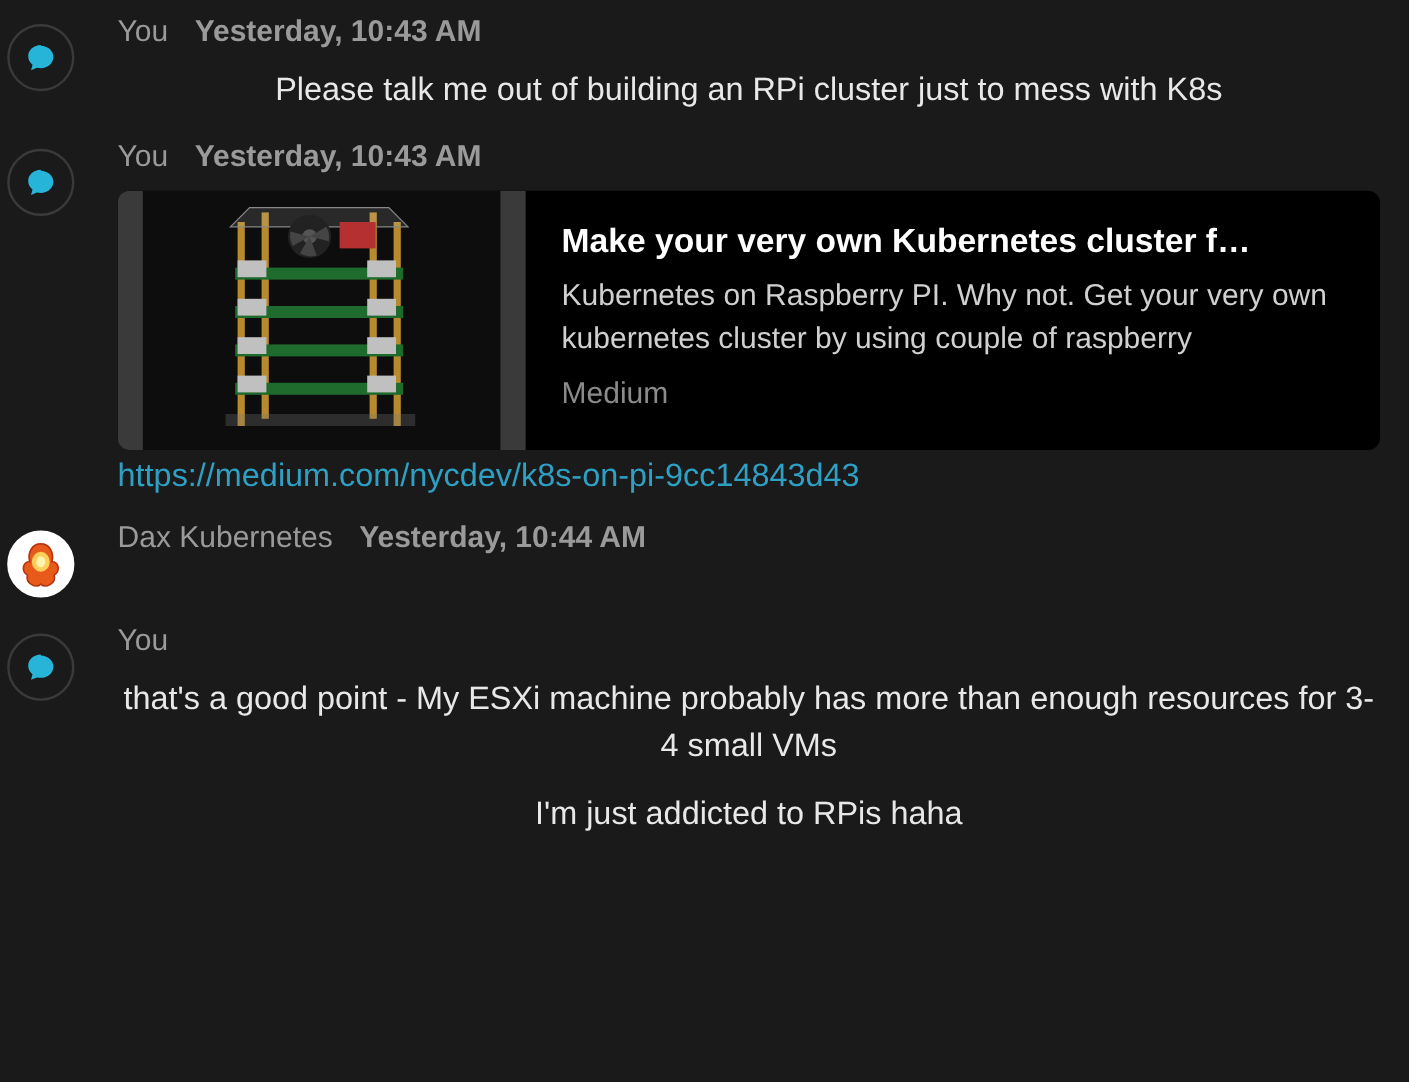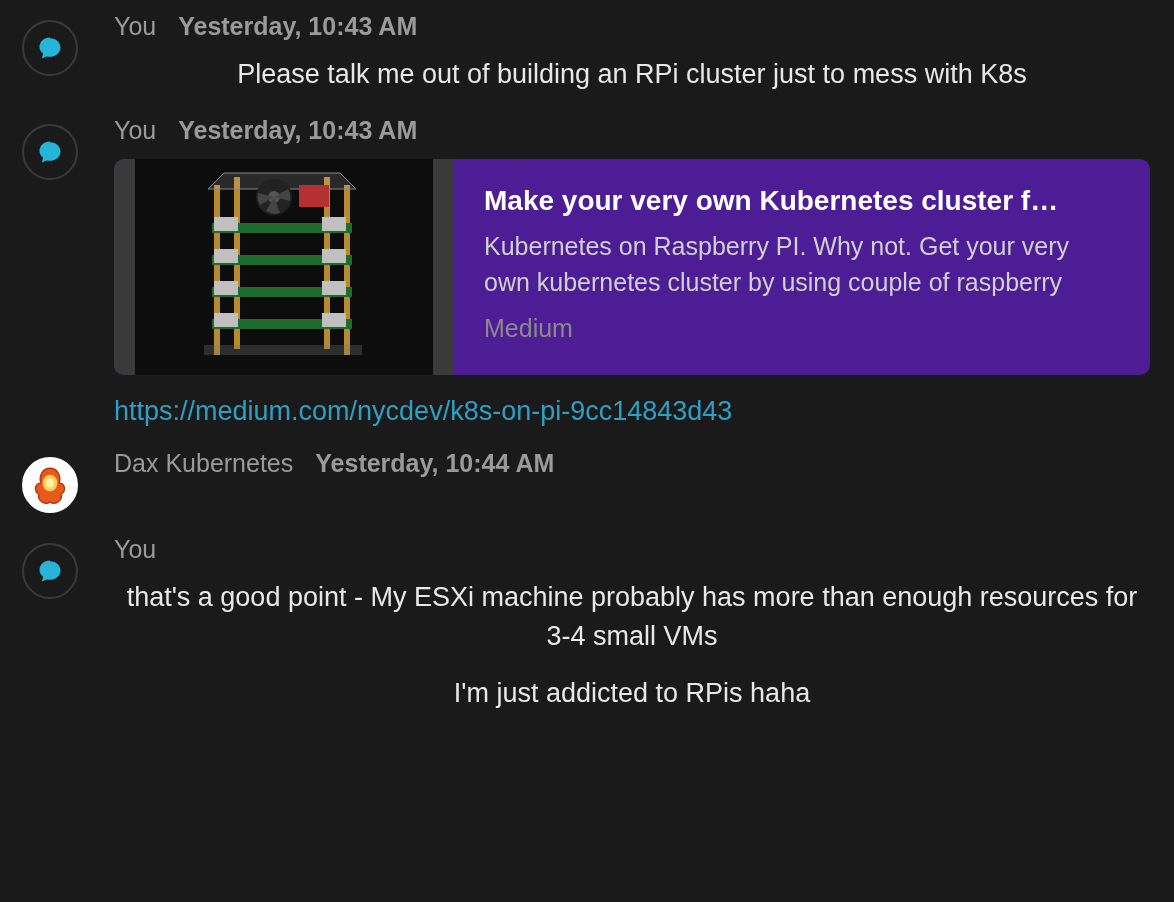--- a/index.html
+++ b/index.html
@@ -5,21 +5,21 @@
   * { box-sizing: border-box; margin: 0; padding: 0; }
   html, body {
     width: 1174px;
     height: 902px;
     background: #1a1a1a;
     font-family: -apple-system, BlinkMacSystemFont, "Segoe UI", Helvetica, Arial, sans-serif;
     color: #e8e8e8;
     overflow: hidden;
   }
   .chat {
-    padding: 12px 24px 0 22px;
+    padding: 12px 24px 0 6px;
   }
   .msg {
     display: flex;
     align-items: flex-start;
     margin-bottom: 22px;
   }
   .avatar {
     width: 56px;
     height: 56px;
     border-radius: 50%;
@@ -65,26 +65,26 @@
     font-weight: 700;
   }
   .text {
     color: #e8e8e8;
     font-size: 27px;
     line-height: 1.45;
     text-align: center;
   }
   .text + .text { margin-top: 18px; }
   .card {
-    background: #4c1d95;
+    background: #000000;
     border-radius: 10px;
     display: flex;
     overflow: hidden;
     margin-top: 2px;
-    margin-bottom: 21px;
+    margin-bottom: 6px;
   }
   .card-thumb-wrap {
     width: 340px;
     flex: 0 0 340px;
     display: flex;
     align-items: center;
     justify-content: center;
     background: #3a3a3a;
     padding: 0;
   }

